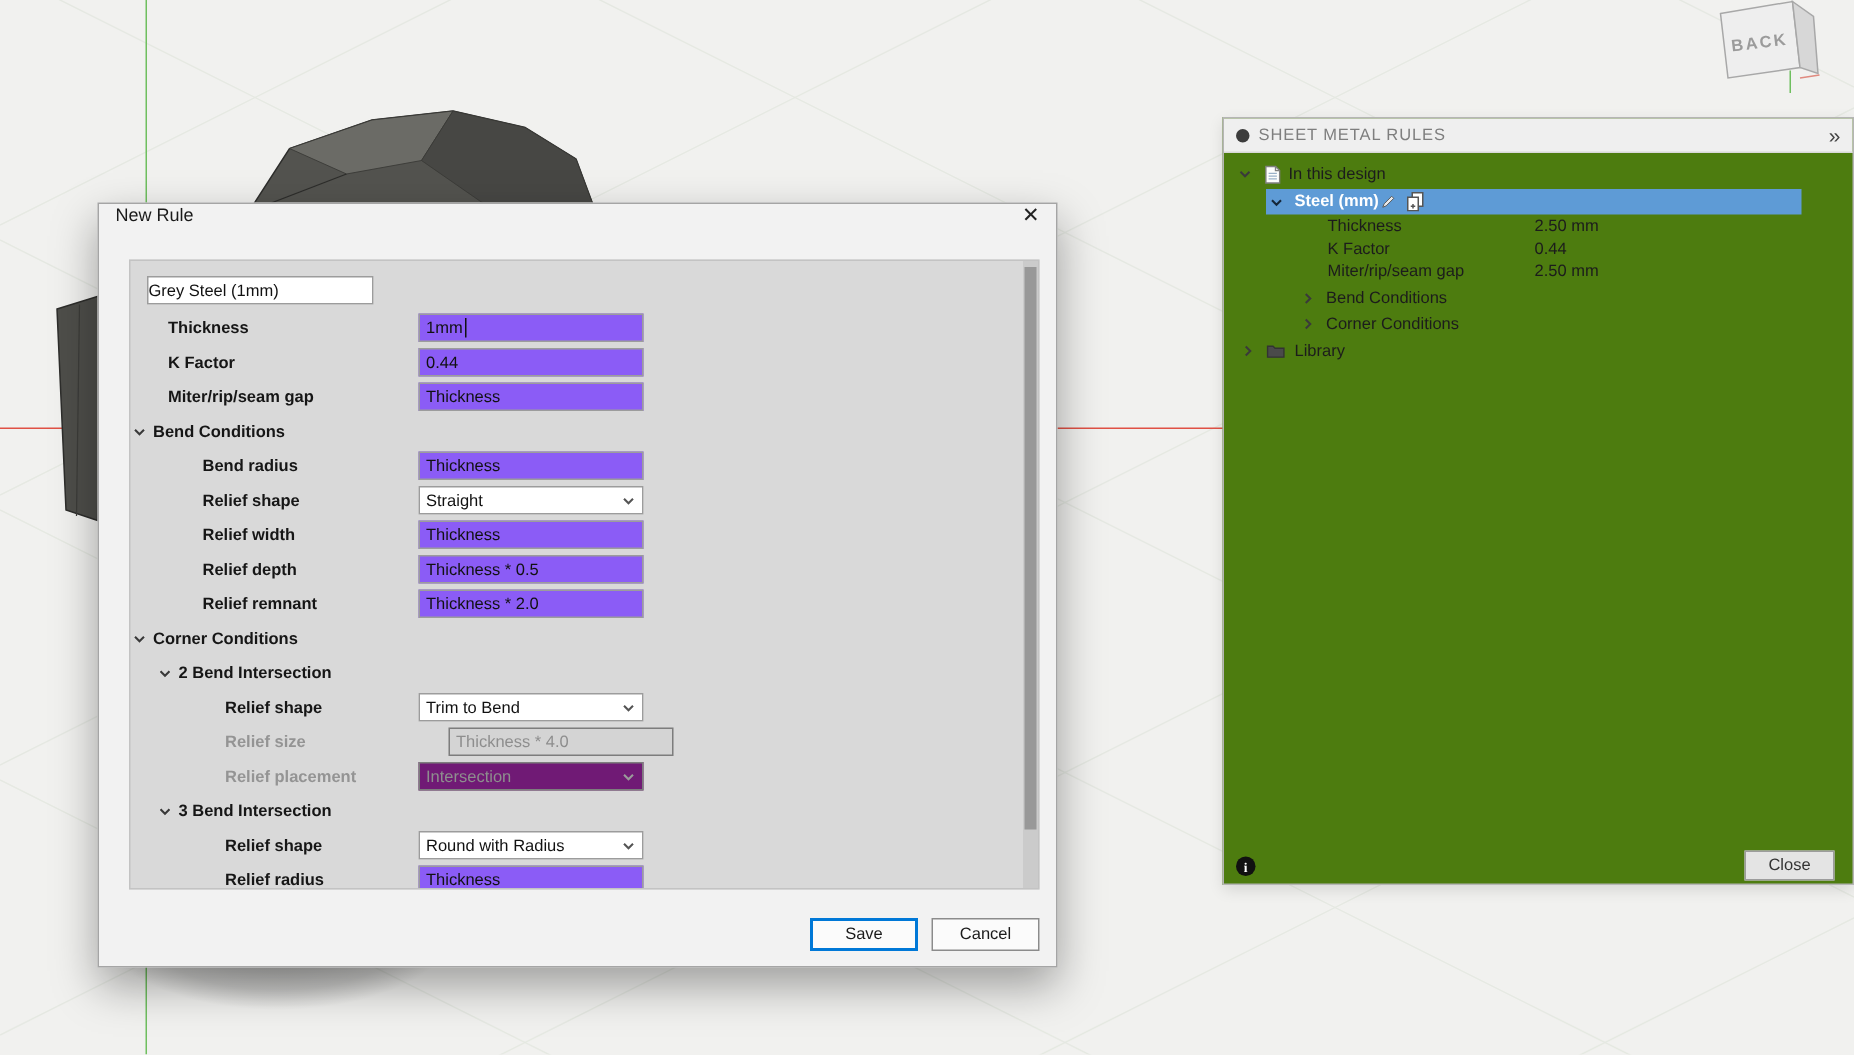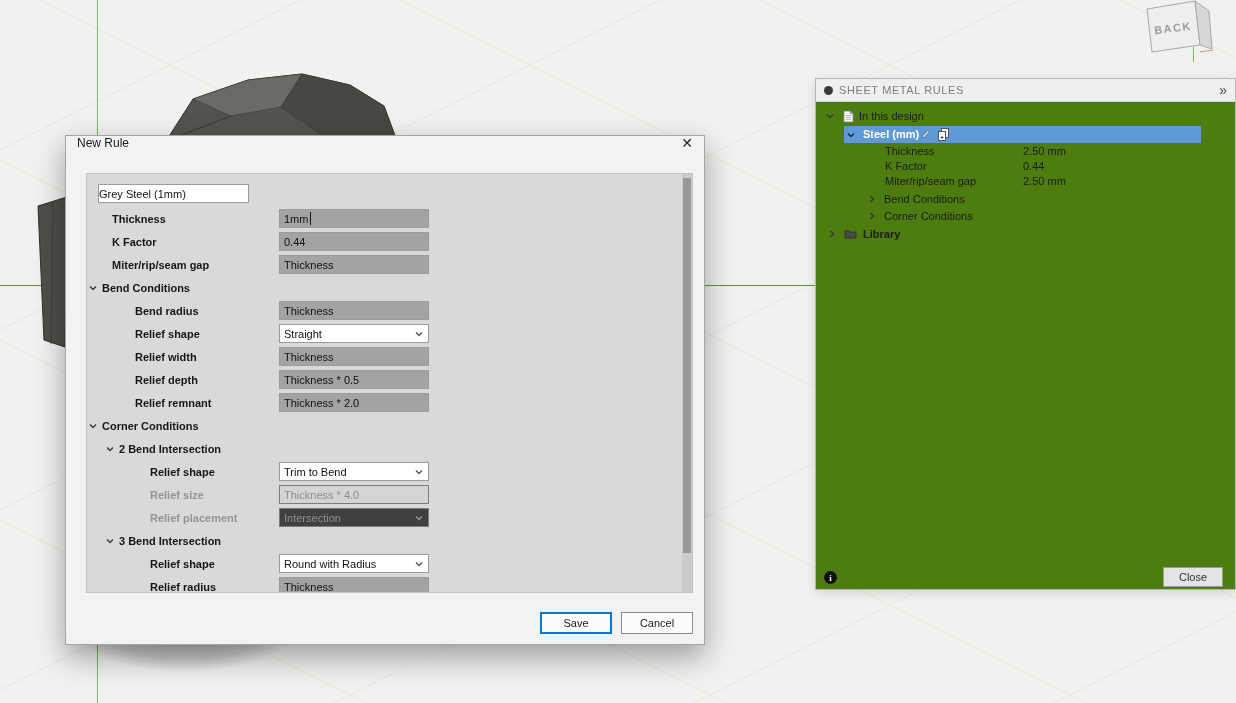--- a/index.html
+++ b/index.html
@@ -31,29 +31,29 @@
   .ind-b { margin-left:48px; }
   .ind-c { margin-left:63px; }
   .sec-chev { margin-left:1px; margin-right:4px; }
   .sub-chev { margin-left:18px; margin-right:4px; }
 
   .chev { width:10px; height:10px; flex:none; display:inline-block; }
   .chev path { fill:none; stroke:#3a3a3a; stroke-width:1.4; }
   .chev.right { transform:rotate(-90deg); }
 
   input.txt { position:absolute; left:192px; top:2px; width:150px; height:19px; border:1px solid #9c9c9c;
-              background:#a3a3a3; font:11px "Liberation Sans",sans-serif; padding:0 4px; color:#111; outline:none; }
-  input.txt.dis { background:#d4d4d4; border-color:#7d7d7d; color:#8e8e8e; }
+              background:#8b5cf6; font:11px "Liberation Sans",sans-serif; padding:0 4px; color:#111; outline:none; }
+  input.txt.dis { background:#d4d4d4; border-color:#7d7d7d; color:#8e8e8e;margin-left:20px; }
   .name-input { position:absolute; left:11px; top:10px; width:151px; height:19px; border:1px solid #9c9c9c;
                 background:#fff; font:11px "Liberation Sans",sans-serif; padding:0 0; color:#111; outline:none; }
   .sel { position:absolute; left:192px; top:2px; width:150px; height:19px; border:1px solid #9c9c9c;
          background:#fff; display:flex; align-items:center; padding:0 4px; font-size:11px; color:#111; }
   .sel .chev { margin-left:auto; }
   .sel .chev path { stroke:#555; }
-  .sel.dis { background:#404040; border-color:#7d7d7d; color:#8e8e8e; }
+  .sel.dis { background:#701a75; border-color:#7d7d7d; color:#8e8e8e; }
   .sel.dis .chev path { stroke:#9a9a9a; }
   .caret { position:absolute; left:223px; top:5px; width:1px; height:13px; background:#111; }
 
   .btn { position:absolute; top:476px; width:72px; height:22px; background:#fbfbfb; border:1px solid #8b8b8b;
          font-size:11px; color:#1a1a1a; display:flex; align-items:center; justify-content:center; cursor:pointer; }
   #save-btn { left:474px; border:2px solid #0078d7;text-align:center; }
   #cancel-btn { left:555px; }
 
   
   #palette { position:absolute; left:815px; top:78px; width:421px; height:512px; background:#4d7c0f;
@@ -75,21 +75,21 @@
   .pencil-icon { position:absolute; left:104px; top:3px; }
   .copy-icon { position:absolute; left:122px; top:2px; }
   .r-p1 { top:64px; } .r-p2 { top:79px; } .r-p3 { top:94px; }
   .prop-label { margin-left:69px; }
   .pt-val { position:absolute; left:207px; }
   .r-bend { top:112px; padding-left:51px; }
   .r-bend .tlabel, .r-corner .tlabel { margin-left:7px; }
   .r-corner { top:129px; padding-left:51px; }
   .r-lib { top:147px; padding-left:11px; }
   .r-lib .folder { margin-left:7px; }
-  .r-lib .tlabel { margin-left:6px;font-weight:bold; }
+  .r-lib .tlabel { margin-left:6px; }
 
   .pal-info { position:absolute; left:8px; top:492px; width:13px; height:13px; border-radius:50%; background:#111;
               color:#fff; font-size:9px; font-weight:bold; display:flex; align-items:center; justify-content:center;
               font-family:"Liberation Serif",serif; }
   .pal-close { position:absolute; left:347px; top:488px; width:60px; height:20px; background:#e4e4e4;
                border:1px solid #9c9c9c; font-size:11px; color:#333; display:flex; align-items:center; justify-content:center; cursor:pointer; }
 </style>
 </head>
 <body>
 

